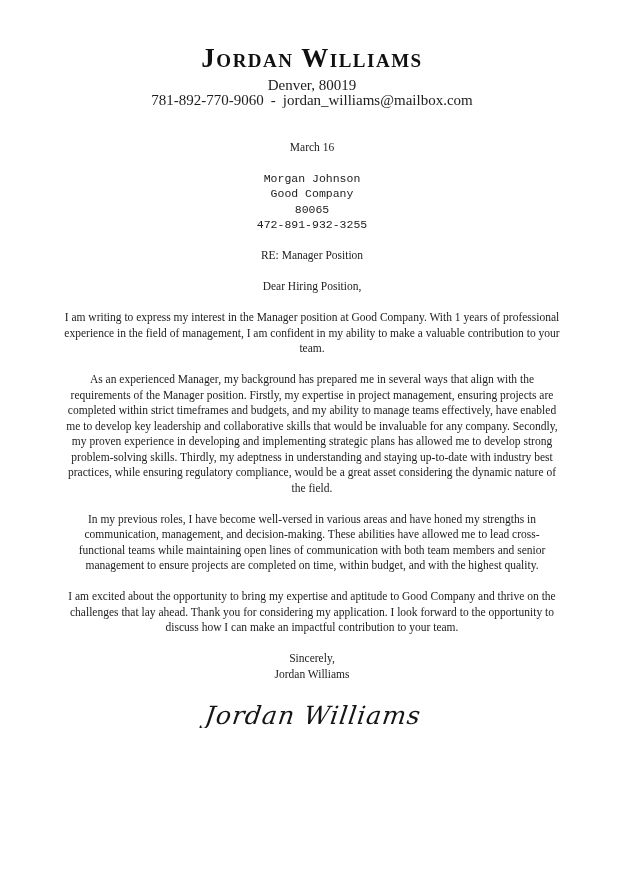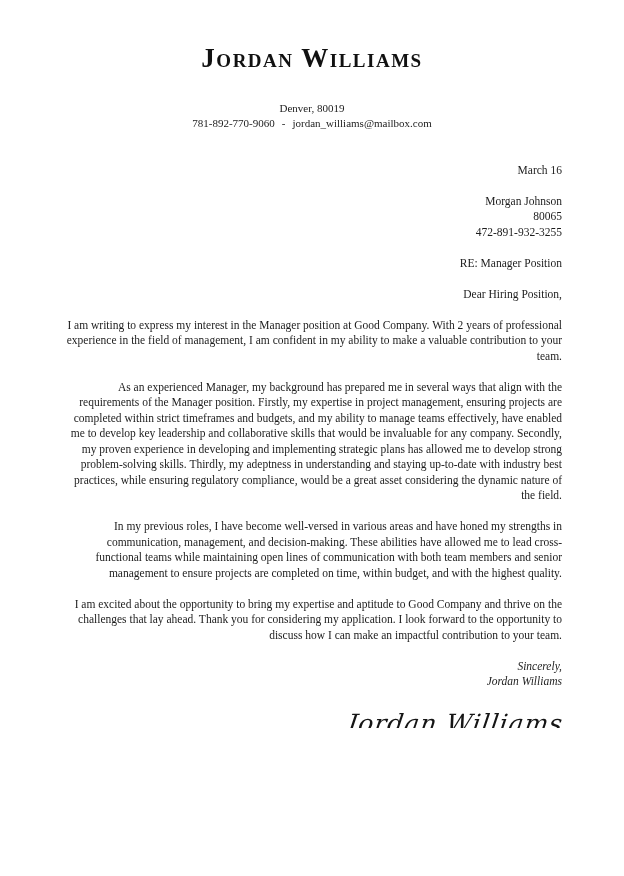--- a/index.html
+++ b/index.html
@@ -19,35 +19,35 @@
     font-family: "Liberation Serif", serif;
     font-variant: small-caps;
     font-weight: 700;
     font-size: 27px;
     letter-spacing: 1.5px;
     color: #111111;
     line-height: 1.1;
     margin-top: 4px;
   }
   .contact-block {
-    margin-top: 27px;
-    font-size: 11px;
+    margin-top: 4px;
+    font-size: 15px;
     line-height: 15.5px;
     color: #1c1c1c;
   }
   .contact-line .sep { margin: 0 7px; }
   .letter-body {
     margin-top: 31px;
     font-size: 11.5px;
     line-height: 15.5px;
-    text-align: right;
+    text-align: center;
   }
   .block { margin-bottom: 15.5px; }
-  .recipient-block div { white-space: nowrap; }
-  .closing-block { margin-bottom: 26px; font-style: italic; }
+  .recipient-block div { white-space: nowrap; font-family: Liberation Mono, monospace; }
+  .closing-block { margin-bottom: 26px; }
   .signature {
     font-family: "DejaVu Serif", serif;
     font-style: italic;
     font-size: 25px;
     letter-spacing: 1px;
     transform: skewX(-8deg);
     transform-origin: left bottom;
     margin-top: 14px;
     color: #151515;
   }
@@ -66,29 +66,30 @@
       </div>
     </div>
   </header>
 
   <main class="letter-body">
 
     <p class="block">March 16</p>
 
     <div class="block recipient-block">
       <div>Morgan Johnson</div>
+      <div>Good Company</div>
       <div>80065</div>
       <div>472-891-932-3255</div>
     </div>
 
     <p class="block">RE: Manager Position</p>
 
     <p class="block">Dear Hiring Position,</p>
 
-    <p class="block">I am writing to express my interest in the Manager position at Good Company. With 2 years of professional experience in the field of management, I am confident in my ability to make a valuable contribution to your team.</p>
+    <p class="block">I am writing to express my interest in the Manager position at Good Company. With 1 years of professional experience in the field of management, I am confident in my ability to make a valuable contribution to your team.</p>
 
     <p class="block">As an experienced Manager, my background has prepared me in several ways that align with the requirements of the Manager position. Firstly, my expertise in project management, ensuring projects are completed within strict timeframes and budgets, and my ability to manage teams effectively, have enabled me to develop key leadership and collaborative skills that would be invaluable for any company. Secondly, my proven experience in developing and implementing strategic plans has allowed me to develop strong problem-solving skills. Thirdly, my adeptness in understanding and staying up-to-date with industry best practices, while ensuring regulatory compliance, would be a great asset considering the dynamic nature of the field.</p>
 
     <p class="block">In my previous roles, I have become well-versed in various areas and have honed my strengths in communication, management, and decision-making. These abilities have allowed me to lead cross-functional teams while maintaining open lines of communication with both team members and senior management to ensure projects are completed on time, within budget, and with the highest quality.</p>
 
     <p class="block">I am excited about the opportunity to bring my expertise and aptitude to Good Company and thrive on the challenges that lay ahead. Thank you for considering my application. I look forward to the opportunity to discuss how I can make an impactful contribution to your team.</p>
 
     <div class="block closing-block">
       <div>Sincerely,</div>
       <div>Jordan Williams</div>

